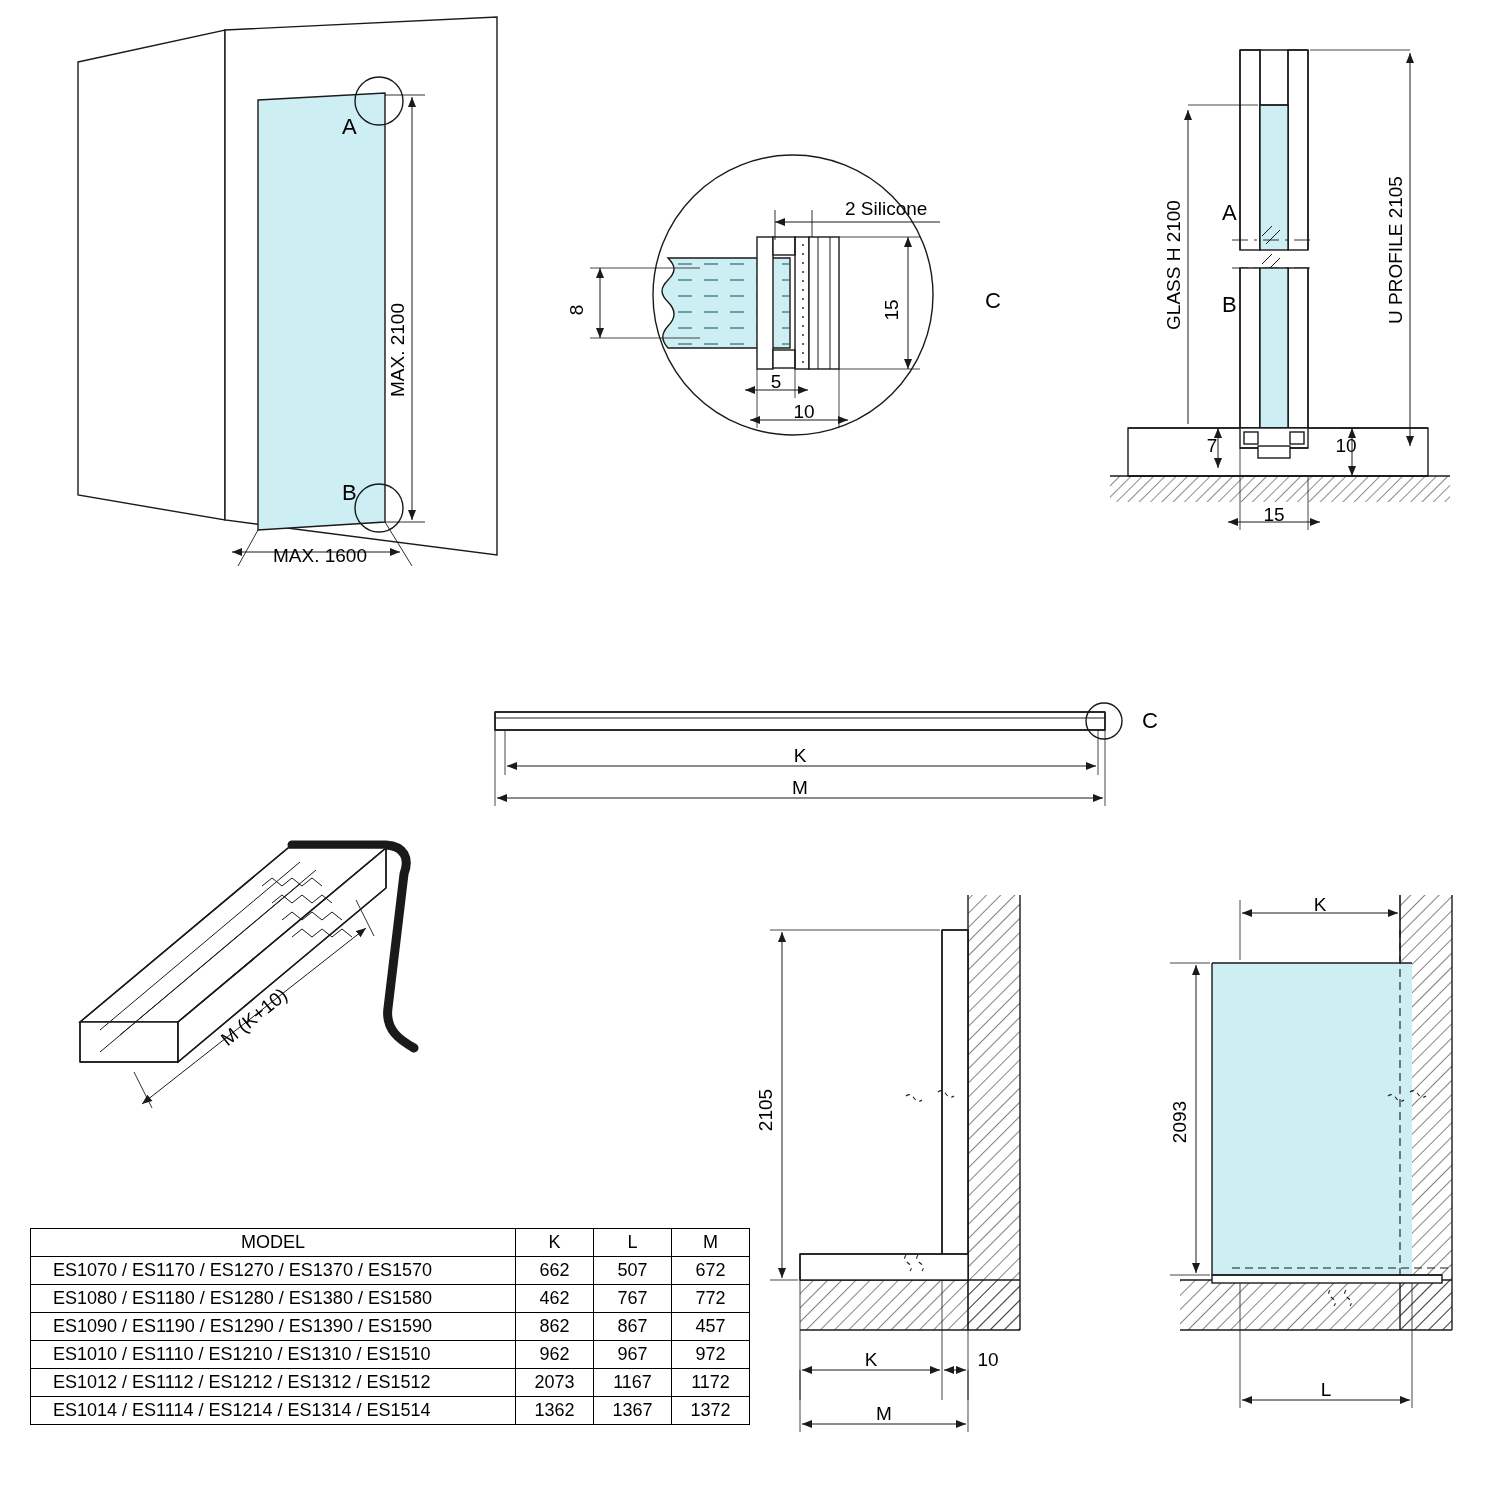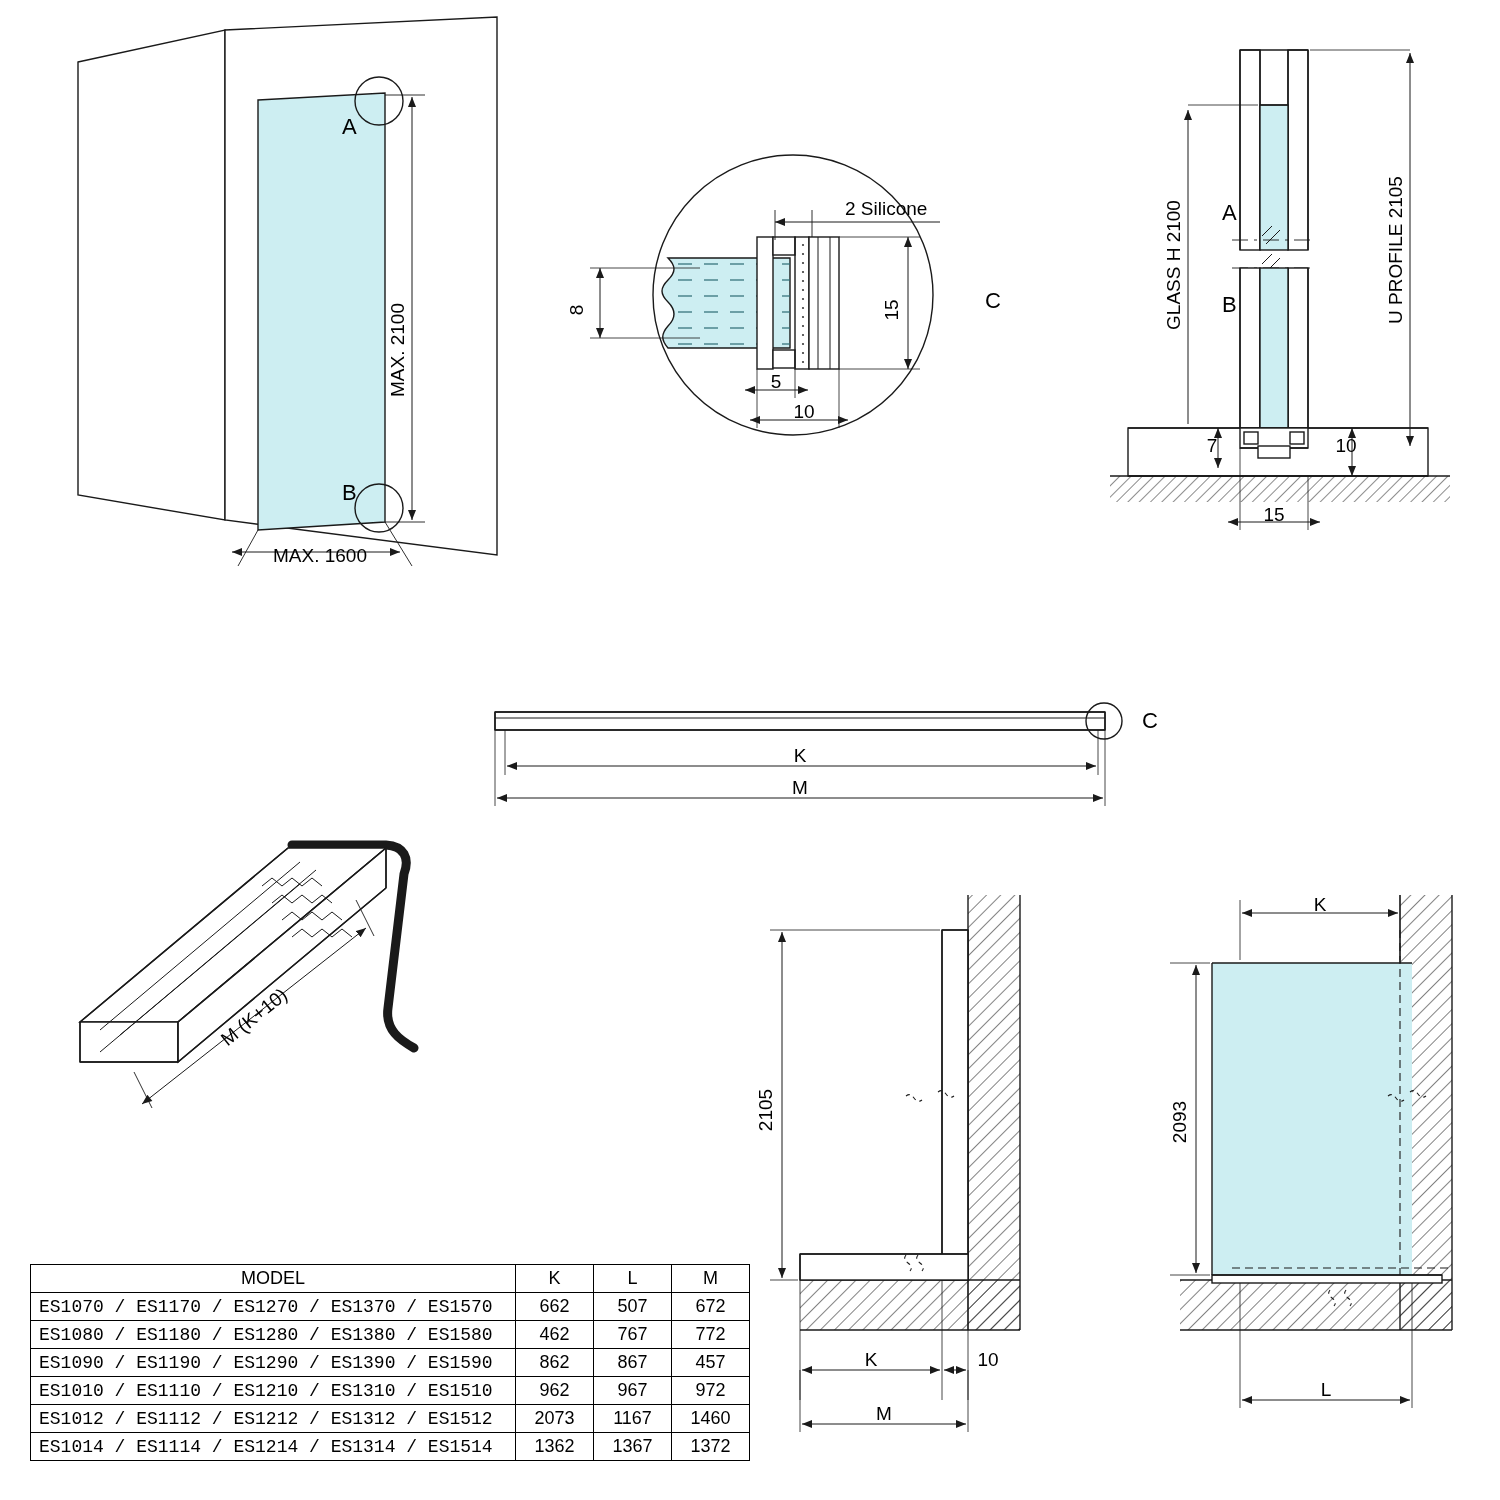--- a/index.html
+++ b/index.html
@@ -2,23 +2,23 @@
 <html><head>
 <meta charset="utf-8">
 <style>
   html,body{margin:0;padding:0;background:#ffffff;}
   body{width:1500px;height:1500px;position:relative;font-family:"Liberation Sans",sans-serif;color:#000;}
   .stage{position:absolute;left:0;top:0;width:1500px;height:1500px;}
   svg{position:absolute;left:0;top:0;}
   text{font-family:"Liberation Sans",sans-serif;fill:#000;}
   .lbl{font-size:19px;}
   .lbl-b{font-size:22px;}
-  table.models{position:absolute;left:30px;top:1264px;border-collapse:collapse;font-size:18px;}
+  table.models{position:absolute;left:30px;top:1228px;border-collapse:collapse;font-size:18px;}
   table.models td,table.models th{border:1px solid #000;padding:3px 6px;font-weight:normal;text-align:center;}
-  table.models td.model{text-align:left;padding-left:8px;font-family:Liberation Mono, monospace;}
+  table.models td.model{text-align:left;padding-left:22px;}
   table.models th{font-weight:normal;}
   .w-model{width:472px;}
   .w-num{width:65px;}
 </style>
 </head>
 <body>
 
 <div class="stage">
 
 <svg width="1500" height="1500" viewBox="0 0 1500 1500">
@@ -348,21 +348,21 @@
     <tr>
       <td class="model">ES1010 / ES1110 / ES1210 / ES1310 / ES1510</td>
       <td>962</td>
       <td>967</td>
       <td>972</td>
     </tr>
     <tr>
       <td class="model">ES1012 / ES1112 / ES1212 / ES1312 / ES1512</td>
       <td>2073</td>
       <td>1167</td>
-      <td>1460</td>
+      <td>1172</td>
     </tr>
     <tr>
       <td class="model">ES1014 / ES1114 / ES1214 / ES1314 / ES1514</td>
       <td>1362</td>
       <td>1367</td>
       <td>1372</td>
     </tr>
   </tbody>
 </table>
 

